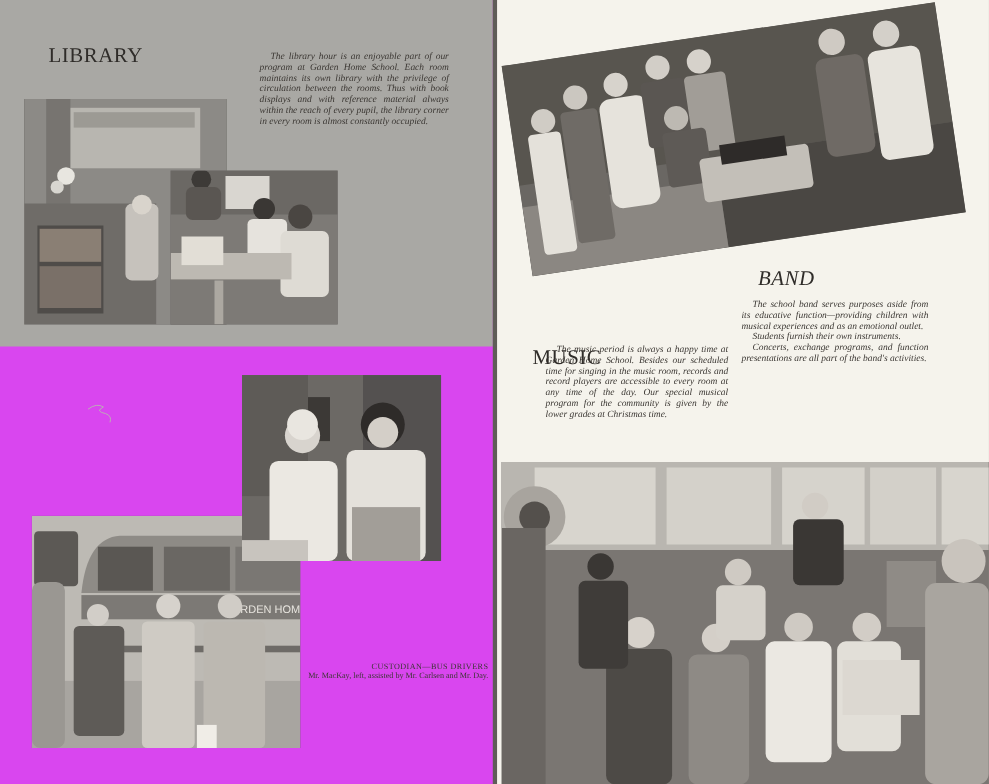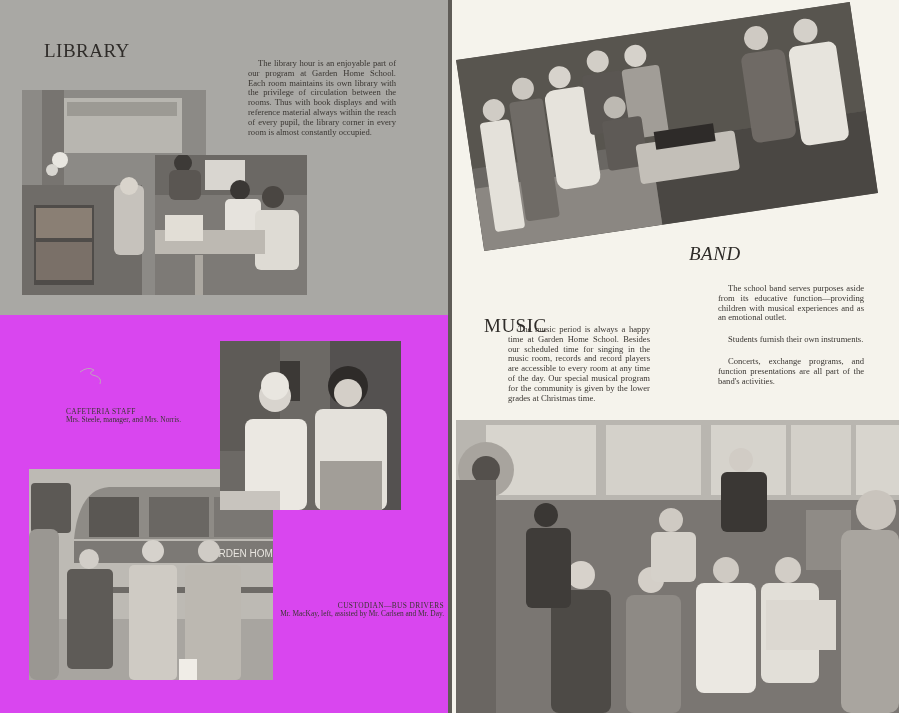--- a/index.html
+++ b/index.html
@@ -9,21 +9,21 @@
     font-family: "Liberation Serif", "DejaVu Serif", serif;
     color: #2e2b27;
   }
   .page { position: absolute; top: 0; height: 713px; background: #d946ef; }
   .page.left { left: 0; width: 449px; }
   .page.right { left: 452px; width: 447px; background: #f5f3ec; }
   .gutter { position: absolute; left: 448px; top: 0; width: 4px; height: 713px; background: #5f5c57; }
   .gray-band { position: absolute; left: 0; top: 0; width: 448px; height: 315px; background: #a9a8a4; }
   .heading { position: absolute; font-size: 19px; letter-spacing: 0.5px; color: #2f2c29; font-weight: normal; margin: 0; }
   .body-text { position: absolute; font-size: 8.6px; line-height: 9.8px; text-align: justify; color: #3a3632; }
-  .body-text p { margin: 12px; text-indent: 10px; }
+  .body-text p { margin: 0; text-indent: 10px; font-style: italic; }
   .caption { position: absolute; font-size: 7.4px; line-height: 8.4px; color: #3a3632; }
   .caption .cap-title { letter-spacing: 0.4px; display: block; }
   .photo { position: absolute; overflow: hidden; background: #6d6a66; }
   .photo svg { display: block; width: 100%; height: 100%; }
   .pencil { position: absolute; left: 78px; top: 364px; width: 30px; height: 22px; }
 </style>
 </head>
 <body>
 
 <div class="page left">
@@ -66,24 +66,20 @@
       <rect x="0" y="75" width="110" height="24" fill="#bdb9b2"></rect>
       <rect x="40" y="100" width="8" height="40" fill="#aca8a1"></rect>
       <rect x="10" y="60" width="38" height="26" fill="#e2ded6"></rect>
     </svg>
   </div>
 
   <svg class="pencil" viewBox="0 0 30 22">
     <path d="M2 8 Q10 2 16 6 Q8 10 18 12 Q24 14 22 20" fill="none" stroke="#b9b6b0" stroke-width="0.8"></path>
   </svg>
 
-  <div class="caption" style="left:66px; top:408px; width:160px;">
-    <span class="cap-title">CAFETERIA STAFF</span>
-    <span>Mrs. Steele, manager, and Mrs. Norris.</span>
-  </div>
 
   <div class="photo" style="left:29px; top:469px; width:244px; height:211px;">
     <svg viewBox="0 0 244 211" preserveAspectRatio="none">
       <rect width="244" height="211" fill="#a8a5a0"></rect>
       <rect x="0" y="0" width="244" height="150" fill="#bdbab4"></rect>
       <rect x="2" y="14" width="40" height="50" fill="#5c5955" rx="4"></rect>
       <path d="M45 70 Q50 20 80 18 L244 18 L244 70 Z" fill="#8e8b86"></path>
       <rect x="60" y="28" width="50" height="40" fill="#5a5753"></rect>
       <rect x="120" y="28" width="60" height="40" fill="#6a6763"></rect>
       <rect x="185" y="28" width="59" height="40" fill="#7a7773"></rect>
@@ -154,21 +150,21 @@
       <rect x="330" y="36" width="48" height="100" fill="#e7e4dd" rx="8"></rect>
     </svg>
   </div>
 
   <h2 class="heading" style="left:32px; top:283px;margin-top:32px;">MUSIC</h2>
   <div class="body-text" style="left:44px; top:313px; width:166px;">
     <p>The music period is always a happy time at Garden Home School. Besides our scheduled time for singing in the music room, records and record players are accessible to every room at any time of the day. Our special musical program for the community is given by the lower grades at Christmas time.</p>
   </div>
 
   <h2 class="heading" style="left:237px; top:243px;font-style:italic;">BAND</h2>
-  <div class="body-text" style="left:254px; top:272px; width:170px;">
+  <div class="body-text" style="left:222px; top:272px; width:170px;">
     <p>The school band serves purposes aside from its educative function—providing children with musical experiences and as an emotional outlet.</p>
     <p>Students furnish their own instruments.</p>
     <p>Concerts, exchange programs, and function presentations are all part of the band's activities.</p>
   </div>
 
   <div class="photo" style="left:4px; top:420px; width:443px; height:293px;">
     <svg viewBox="0 0 443 293" preserveAspectRatio="none">
       <rect width="443" height="293" fill="#7a7672"></rect>
       <rect x="0" y="0" width="443" height="80" fill="#b9b6b0"></rect>
       <rect x="30" y="5" width="110" height="70" fill="#d8d5ce"></rect>

